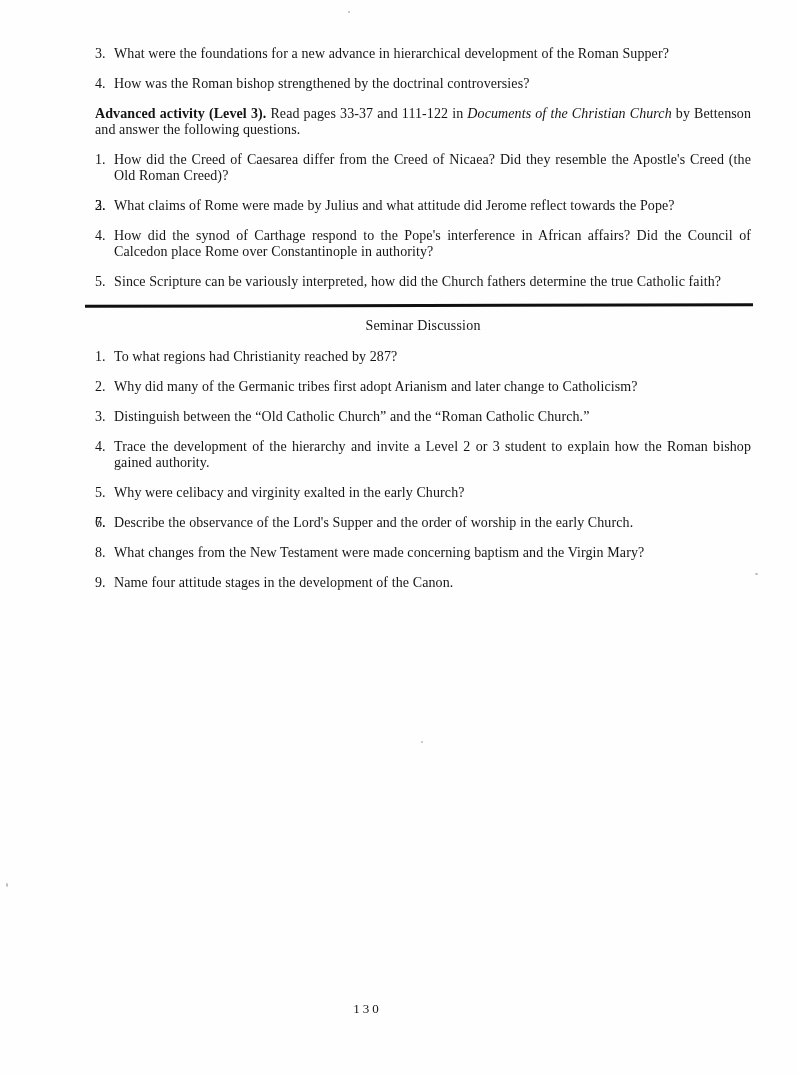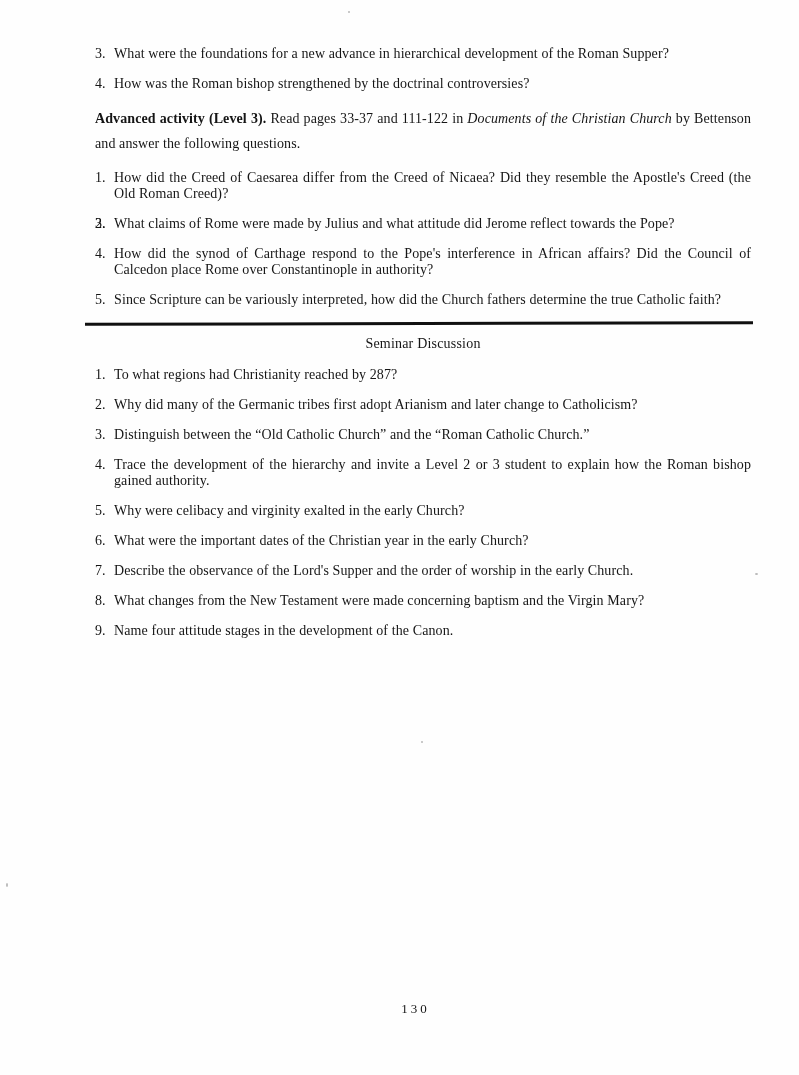--- a/index.html
+++ b/index.html
@@ -31,21 +31,21 @@
     margin: 0 0 14px 0;
     letter-spacing: 0.1px;
   }
   .q .num {
     position: absolute;
     left: 0;
     top: 0;
   }
   .intro {
     font-size: 14px;
-    line-height: 25px;
+    line-height: 16px;
     text-align: justify;
     margin: 13px 0 14px 0;
     letter-spacing: 0.1px;
   }
   .intro .b { font-weight: bold; }
   .intro .i { font-style: italic; }
   .rule {
     margin: 12px 0 0 -10px;
     width: 668px;
     height: 3px;
@@ -62,21 +62,20 @@
   }
   .page-number {
     position: absolute;
     left: 0;
     top: 1001px;
     width: 92%;
     text-align: center;
     font-size: 13px;
     letter-spacing: 3px;
     font-family: "Liberation Serif", serif;
-    margin-left: 48px;
   }
   .speck {
     position: absolute;
     background: #b9b9b9;
     border-radius: 50%;
   }
 </style>
 </head>
 <body>
 
@@ -124,21 +123,21 @@
     <div class="q">
       <span class="num">3.</span><span>Distinguish between the “Old Catholic Church” and the “Roman Catholic Church.”</span>
     </div>
     <div class="q">
       <span class="num">4.</span><span>Trace the development of the hierarchy and invite a Level 2 or 3 student to explain how the Roman bishop gained authority.</span>
     </div>
     <div class="q">
       <span class="num">5.</span><span>Why were celibacy and virginity exalted in the early Church?</span>
     </div>
     <div class="q">
-      <span class="num">6.</span><span>What were the important dates of the Christian year in the early Church?</span>
+      <span class="num">6.</span>
     </div>
     <div class="q">
       <span class="num">7.</span><span>Describe the observance of the Lord's Supper and the order of worship in the early Church.</span>
     </div>
     <div class="q">
       <span class="num">8.</span><span>What changes from the New Testament were made concerning baptism and the Virgin Mary?</span>
     </div>
     <div class="q">
       <span class="num">9.</span><span>Name four attitude stages in the development of the Canon.</span>
     </div>

